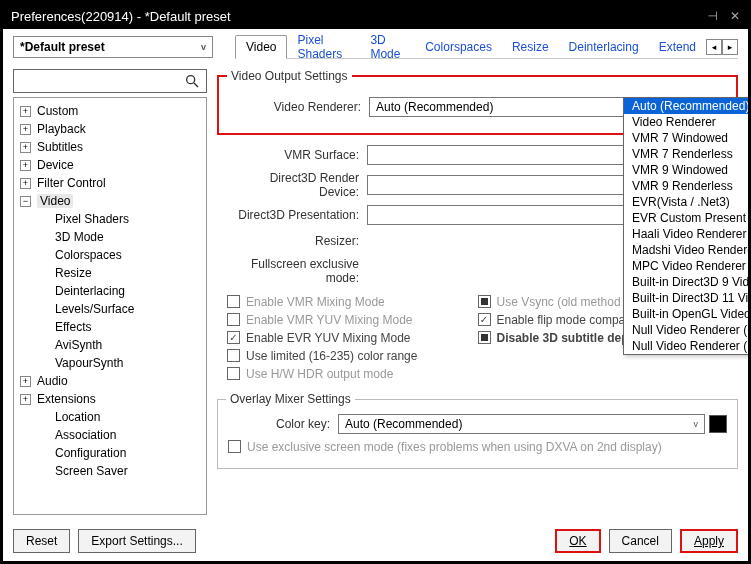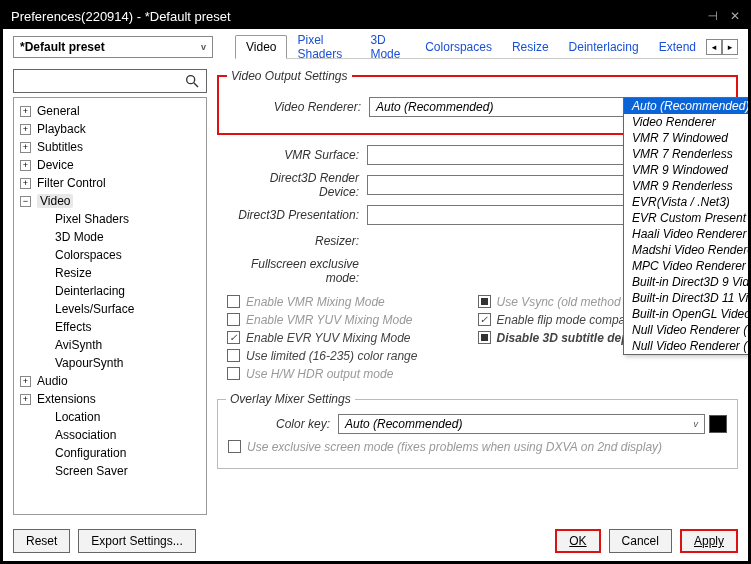--- a/index.html
+++ b/index.html
@@ -20,21 +20,21 @@
 .mainrow { flex: 1; display: flex; overflow: hidden; }
 .leftcol { width: 212px; padding: 6px 8px 6px 10px; display: flex; flex-direction: column; }
 .search { height: 24px; border: 1px solid #666; display: flex; align-items: center; justify-content: flex-end; padding: 0 6px; margin-bottom: 4px; }
 .search svg { width: 16px; height: 16px; }
 .tree { flex: 1; border: 1px solid #999; overflow: auto; padding: 4px 2px; }
 .tree-item { display: flex; align-items: center; height: 18px; padding-left: 4px; white-space: nowrap; }
 .tree-item .boxicon { width: 11px; height: 11px; border: 1px solid #888; display: inline-flex; align-items: center; justify-content: center; font-size: 9px; margin-right: 6px; line-height: 1; }
 .tree-item.child { padding-left: 22px; }
 .tree-item.child::before { content: ""; display: inline-block; width: 11px; margin-right: 6px; }
 .tree-item.sel .label { background: #e8e8e8; border-radius: 2px; padding: 0 3px; }
-.rightcol { flex: 1; padding: 6px 10px 0 2px; position: relative; overflow: hidden; font-style: italic; }
+.rightcol { flex: 1; padding: 6px 10px 0 2px; position: relative; overflow: hidden; }
 .fieldset { border: 1px solid #bbb; margin: 6px 0 10px 0; padding: 8px 10px 10px 10px; position: relative; }
 .fieldset .legend { position: absolute; top: -8px; left: 8px; background: #fff; padding: 0 4px; color: #333; }
 .fieldset.hl { border: 2px solid #d11; }
 .formrow { display: flex; align-items: center; margin: 6px 0; }
 .formrow .lbl { width: 140px; text-align: right; padding-right: 8px; color: #333; }
 .formrow .ctrl { flex: 1; display: flex; align-items: center; gap: 4px; }
 .select { flex: 1; height: 20px; border: 1px solid #777; display: flex; align-items: center; justify-content: space-between; padding: 0 6px; background: #fff; }
 .smallbtn { width: 22px; height: 20px; border: 1px solid #777; display: flex; align-items: center; justify-content: center; font-size: 11px; }
 .checkrow { display: flex; gap: 6px; margin: 4px 0; color: #444; }
 .checkrow.dis { color: #999; }
@@ -89,21 +89,21 @@
       <div class="leftcol">
         <div class="search">
           <svg viewBox="0 0 24 24" fill="none" stroke="#333" stroke-width="2">
               <circle cx="10" cy="10" r="6"></circle>
               <line x1="15" y1="15" x2="21" y2="21"></line>
             </svg>
         </div>
         <div class="tree" id="tree">
             <div class="tree-item">
               <span class="boxicon">+</span>
-              <span class="label">General</span>
+              <span class="label">Custom</span>
             </div>
             <div class="tree-item">
               <span class="boxicon">+</span>
               <span class="label">Playback</span>
             </div>
             <div class="tree-item">
               <span class="boxicon">+</span>
               <span class="label">Subtitles</span>
             </div>
             <div class="tree-item">

